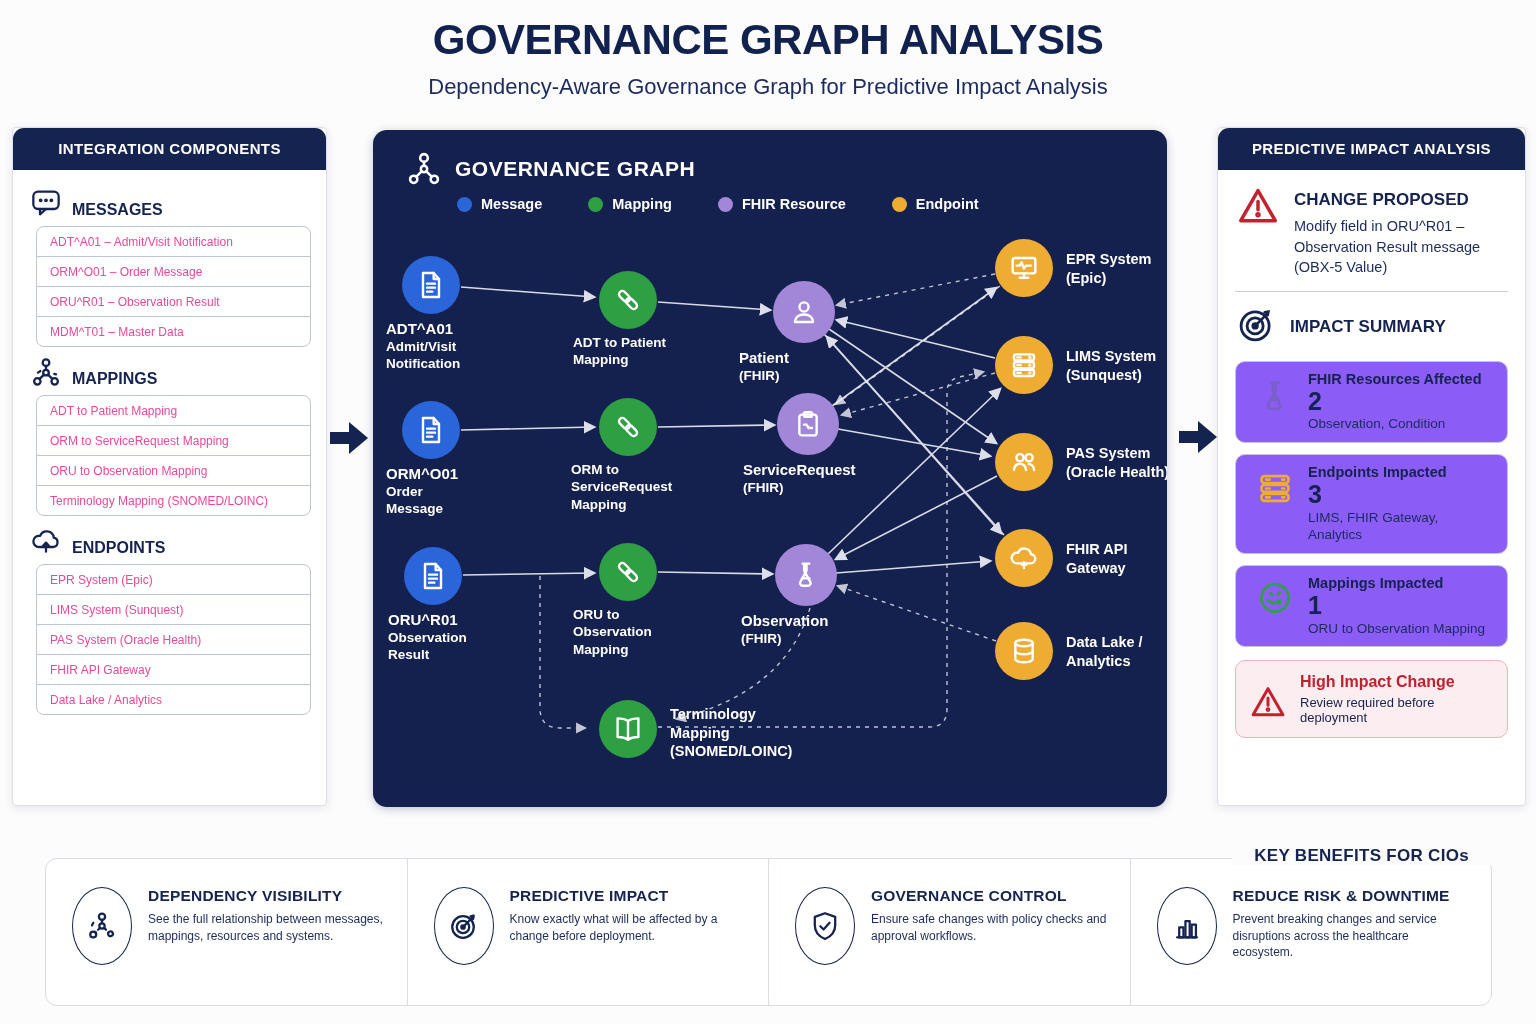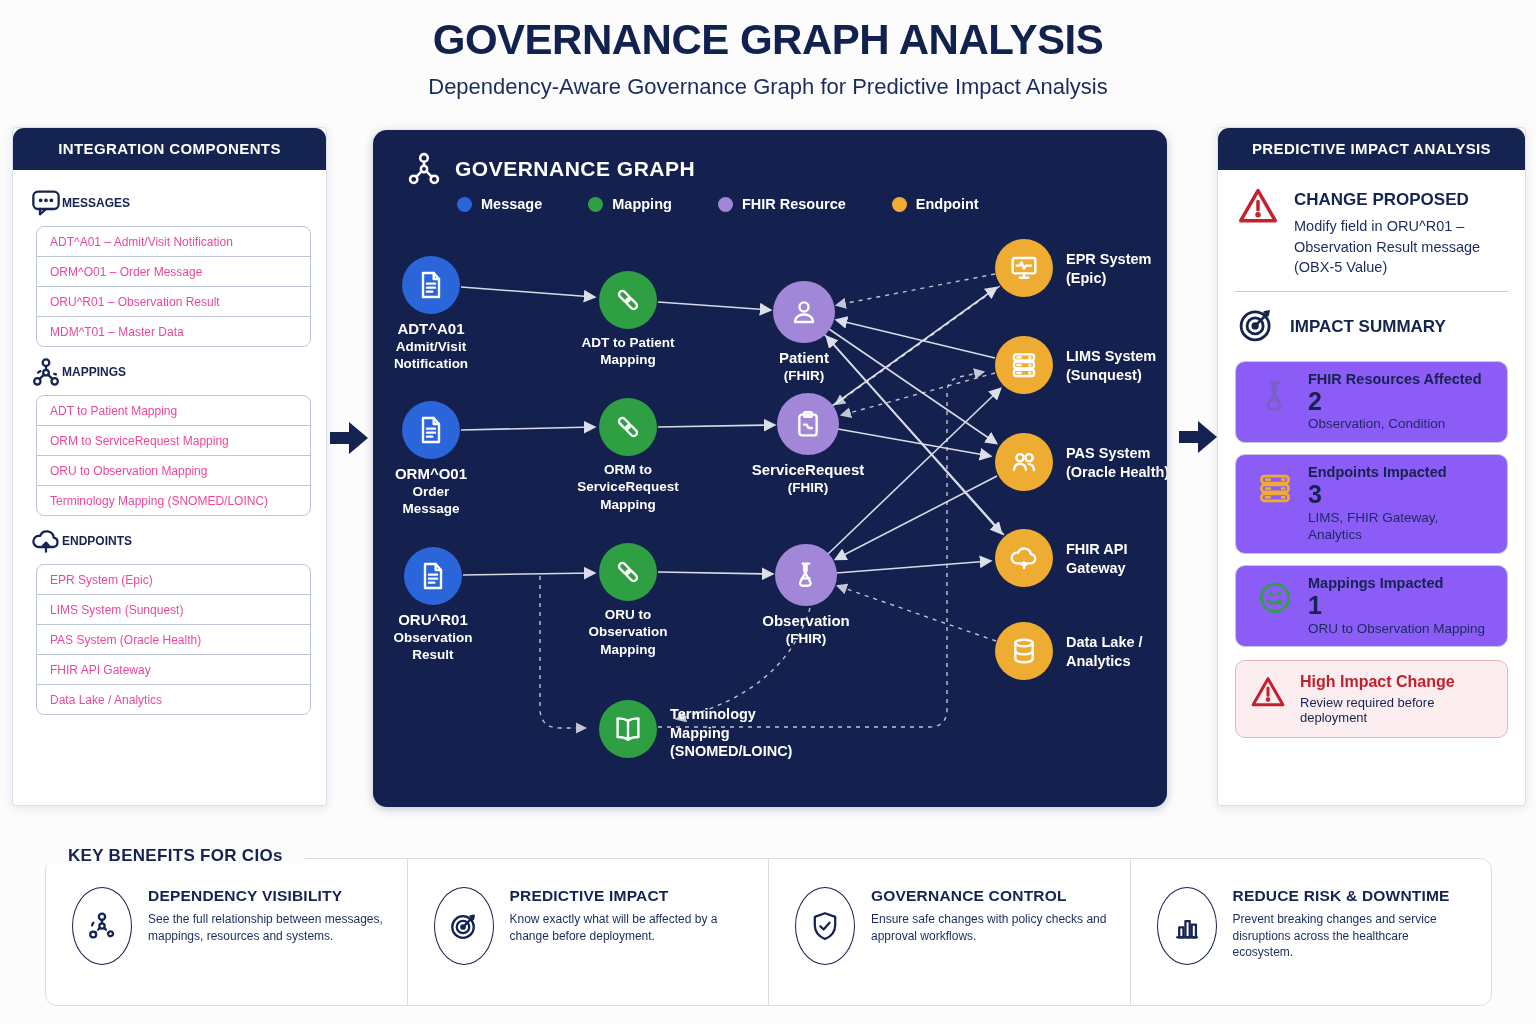--- a/index.html
+++ b/index.html
@@ -10,21 +10,21 @@
   .page-subtitle{position:absolute;left:0;top:74px;width:100%;text-align:center;
        font-size:22px;color:#1b2b5e}
   .panel{position:absolute;background:#fff;border:1px solid #dcdfe9;border-radius:4px;
        box-shadow:0 2px 10px rgba(20,32,77,.10)}
   .panel-header{background:#152350;color:#fff;font-weight:700;font-size:15px;
        letter-spacing:.4px;text-align:center;line-height:42px;height:42px;
        border-radius:11px 11px 0 0}
   
   #left-panel{left:12px;top:127px;width:313px;height:677px}
   .lp-body{padding:8px 15px 0 15px}
-  .section-head{display:flex;align-items:center;font-weight:700;font-size:12px;
+  .section-head{display:flex;align-items:flex-end;gap:10px;font-weight:700;font-size:16px;
        color:#152350;margin:9px 0 7px 2px}
   .ilist{border:1.5px solid #bcc4d9;border-radius:8px;overflow:hidden;background:#fff;margin-left:8px}
   .ilist .li{padding:7.5px 6px 7.5px 13px;font-size:12px;color:#ec4899;border-top:1.5px solid #bcc4d9;
        white-space:nowrap}
   .ilist .li:first-child{border-top:none}
   .sicon{width:32px;height:32px;flex:0 0 32px}
   .sicon svg{width:32px;height:32px;stroke:#152350;fill:none;stroke-width:1.7;
        stroke-linecap:round;stroke-linejoin:round}
   
   .flow-arrow{position:absolute}
@@ -38,46 +38,46 @@
   .g-legend{position:absolute;left:84px;top:66px;display:flex;gap:46px}
   .g-legend .litem{display:flex;align-items:center;gap:9px;color:#fff;font-size:14.5px;font-weight:700}
   .dot{width:15px;height:15px;border-radius:50%}
   #edges{position:absolute;left:0;top:0}
   .gnode{position:absolute;width:58px;height:58px;border-radius:50%;
        display:flex;align-items:center;justify-content:center}
   .gnode.big{width:62px;height:62px}
   .gnode svg{width:32px;height:32px;stroke:#fff;fill:none;stroke-width:1.8;
        stroke-linecap:round;stroke-linejoin:round}
   .n-msg{background:#2a65d9}.n-map{background:#2f9f44}.n-fhir{background:#a286d8}.n-ep{background:#efac33}
-  .glabel{position:absolute;color:#fff;text-align:center;font-size:13.5px;font-weight:700;line-height:1.28}
+  .glabel{position:absolute;color:#fff;font-size:13.5px;font-weight:700;line-height:1.28}
   .glabel .code{font-size:15px;display:block}
   .glabel.side{text-align:left;font-size:14.5px}
   
   #right-panel{left:1217px;top:127px;width:307px;height:677px}
   .rp-body{padding:14px 17px 0 17px}
   .cp-row{display:flex;gap:13px}
   .cp-icon{flex:0 0 46px}
   .cp-title{font-size:17px;font-weight:700;color:#152350;margin-top:6px}
   .cp-desc{font-size:14.5px;line-height:1.42;color:#1b2b5e;margin-top:6px}
   .rp-divider{border-top:1px solid #c9cdd9;margin:13px 0 12px 0}
   .is-row{display:flex;align-items:center;gap:13px}
   .card{border:1.5px solid #c3c9da;border-radius:10px;padding:9px 20px;margin-top:11px;
        display:flex;gap:12px;background:#8b5cf6}
   .card .cicon{flex:0 0 40px;padding-top:3px}
   .card .ctitle{font-size:14.5px;font-weight:700;color:#152350}
   .card .cnum{font-size:25px;font-weight:700;color:#152350;line-height:1.15}
   .card .cdetail{font-size:13.5px;color:#1b2b5e;line-height:1.3}
   .warn-card{margin-top:13px;background:#fcedf0;border:1.5px solid #e5b6bc;border-radius:10px;
-       padding:12px 12px;display:flex;gap:12px;align-items:flex-start}
+       padding:12px 12px;display:flex;gap:12px;align-items:flex-end}
   .warn-title{font-size:16px;font-weight:700;color:#c2202c}
   .warn-desc{font-size:13px;color:#152350;margin-top:4px}
   
   #benefits-box{position:absolute;left:45px;top:858px;width:1445px;height:146px;background:#fff;
        border:1px solid #d9dce6;border-radius:12px}
-  #benefits-title{position:absolute;left:0;top:-13px;width:100%;text-align:left}
+  #benefits-title{position:absolute;left:0;top:-13px;width:100%;text-align:right}
   #benefits-title span{background:#fcfcfd;padding:0 22px;font-size:17px;font-weight:700;
        color:#152350;letter-spacing:.3px}
   .b-cols{display:flex;height:100%}
   .b-col{flex:1 1 0;display:flex;gap:16px;padding:28px 14px 0 26px;align-items:flex-start}
   .b-col + .b-col{border-left:1px solid #d9dce6}
   .b-oval{flex:0 0 58px;width:58px;height:76px;border:1.6px solid #152350;border-radius:50%;
        display:flex;align-items:center;justify-content:center}
   .b-oval svg{width:34px;height:34px;stroke:#152350;fill:none;stroke-width:1.6;
        stroke-linecap:round;stroke-linejoin:round}
   .b-title{font-size:15.5px;font-weight:700;color:#152350;letter-spacing:.2px}

